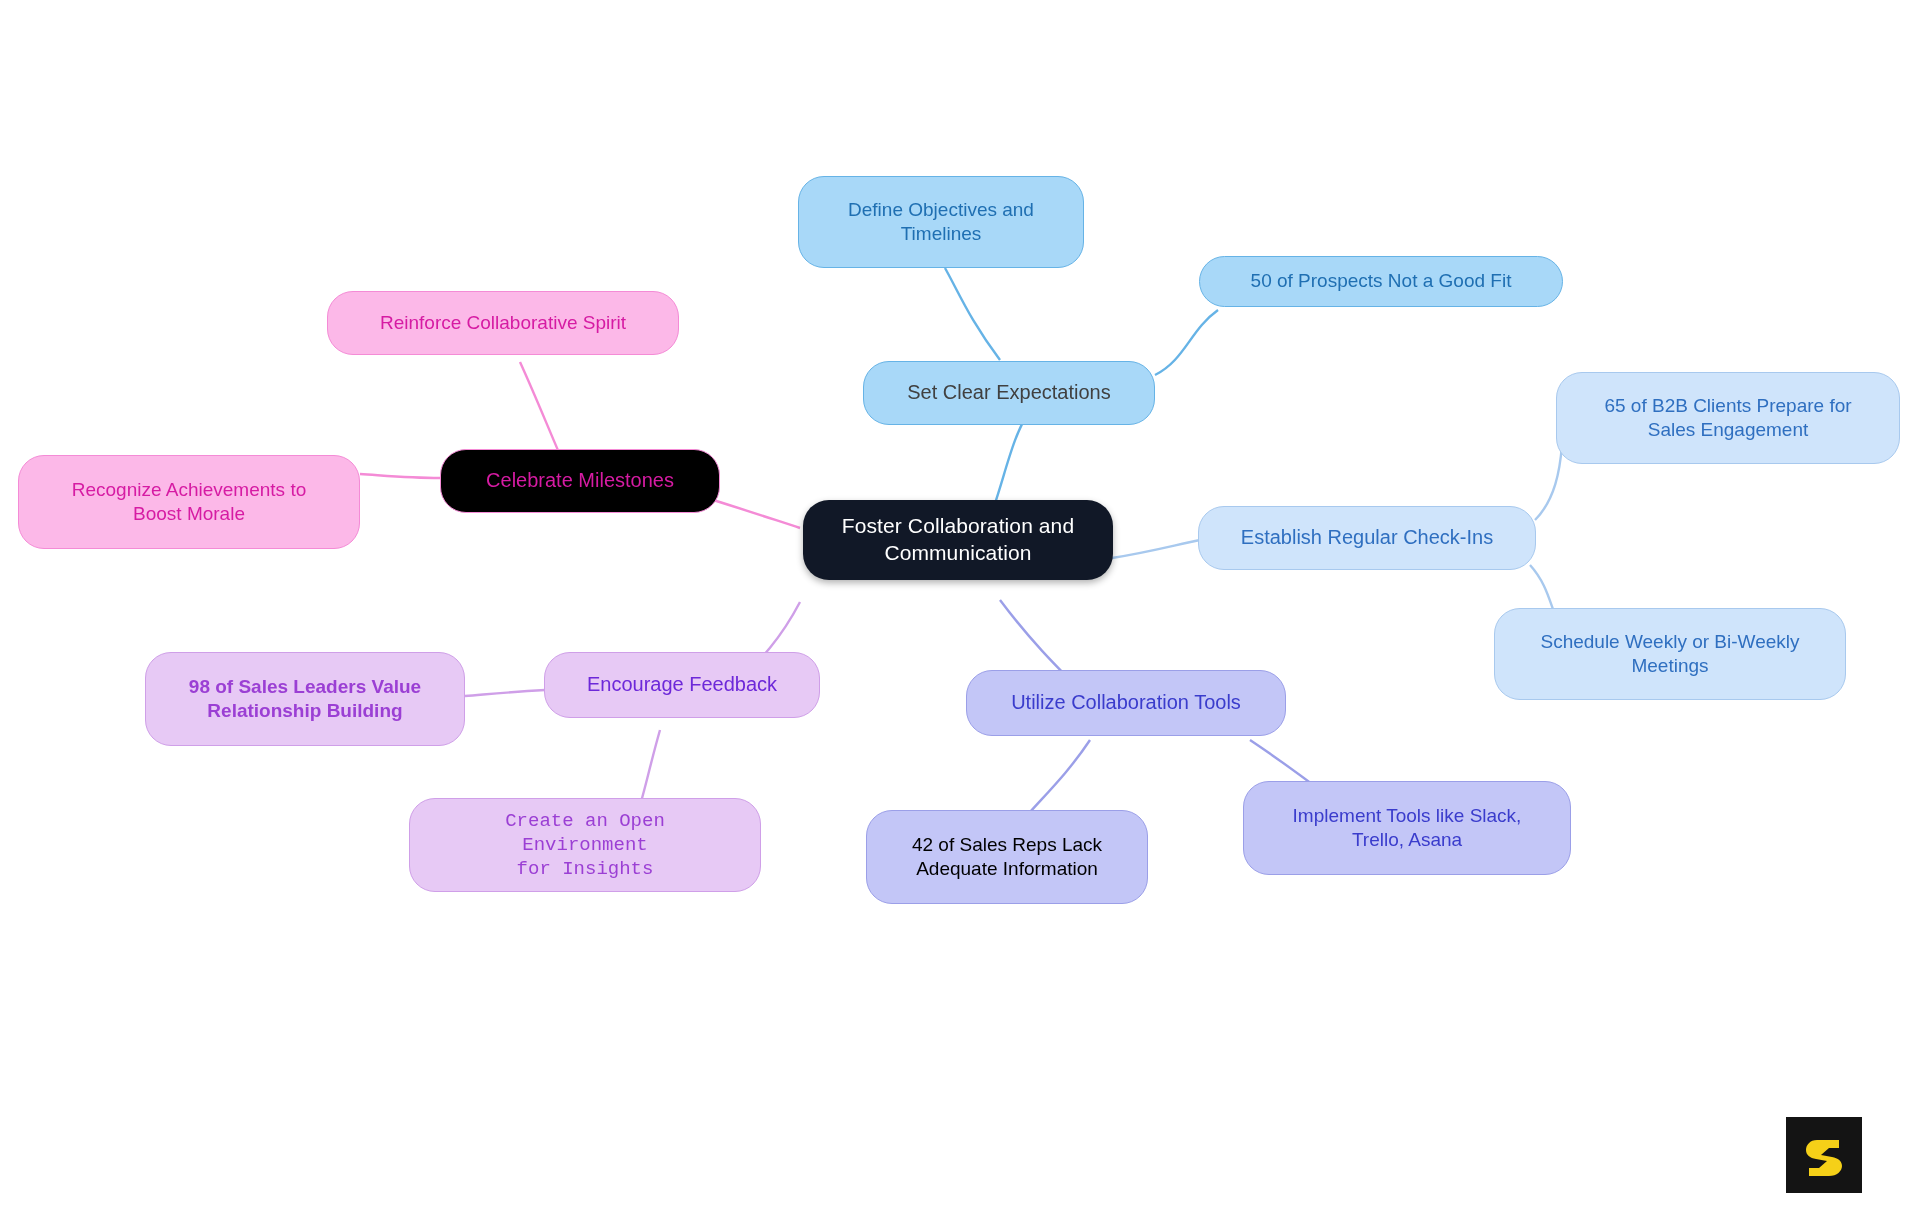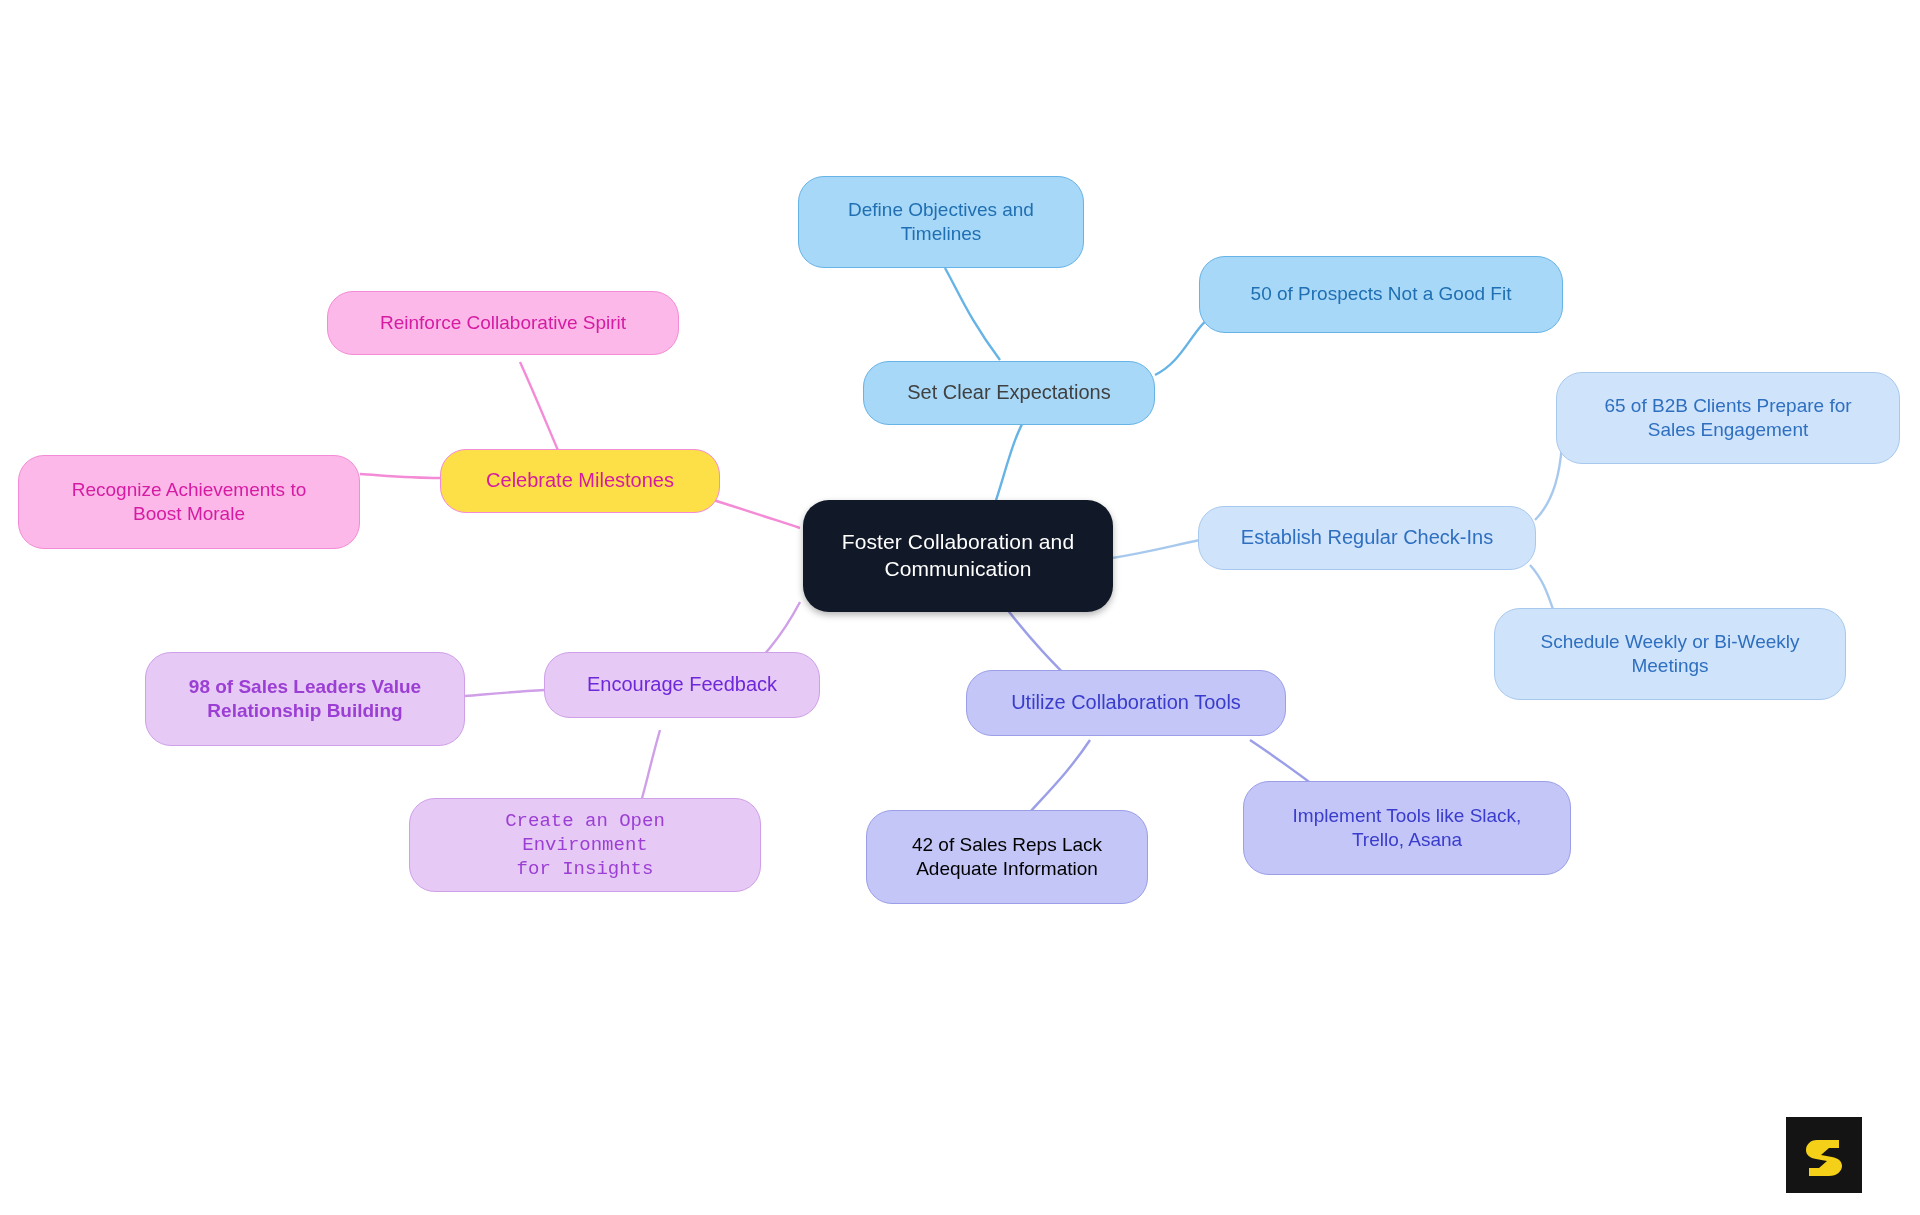--- a/index.html
+++ b/index.html
@@ -89,29 +89,29 @@
 
     <path d="M 660 730 C 650 765 645 790 638 812" stroke="#cf9fe8" stroke-width="2.4" fill="none"></path>
 
     <path d="M 800 528 C 760 515 730 505 700 496" stroke="#f48bd6" stroke-width="2.4" fill="none"></path>
 
     <path d="M 560 455 C 545 420 535 395 520 362" stroke="#f48bd6" stroke-width="2.4" fill="none"></path>
 
     <path d="M 440 478 C 410 478 390 476 360 474" stroke="#f48bd6" stroke-width="2.4" fill="none"></path>
   </svg>
 
-  <div class="node root" style="left:803px; top:500px; width:310px; height:112px; background:#111827;">Foster Collaboration and
+  <div class="node root" style="left:803px; top:500px; width:310px; height:80px; background:#111827;">Foster Collaboration and
 Communication</div>
 
   <div class="node lvl1" style="left:863px; top:361px; width:292px; height:64px; background:#a8d8f8; border-color:#66b3e6; color:#404040;">Set Clear Expectations</div>
 
   <div class="node lvl2" style="left:798px; top:176px; width:286px; height:92px; background:#a8d8f8; border-color:#66b3e6; color:#1f6fb2;">Define Objectives and
 Timelines</div>
 
-  <div class="node lvl2" style="left:1199px; top:256px; width:364px; height:77px; background:#a8d8f8; border-color:#66b3e6; color:#1f6fb2;">50 of Prospects Not a Good Fit</div>
+  <div class="node lvl2" style="left:1199px; top:256px; width:364px; height:51px; background:#a8d8f8; border-color:#66b3e6; color:#1f6fb2;">50 of Prospects Not a Good Fit</div>
 
   <div class="node lvl1" style="left:1198px; top:506px; width:338px; height:64px; background:#cfe4fb; border-color:#a8c9ee; color:#2f6fc0;">Establish Regular Check-Ins</div>
 
   <div class="node lvl2" style="left:1556px; top:372px; width:344px; height:92px; background:#cfe4fb; border-color:#a8c9ee; color:#2f6fc0;">65 of B2B Clients Prepare for
 Sales Engagement</div>
 
   <div class="node lvl2" style="left:1494px; top:608px; width:352px; height:92px; background:#cfe4fb; border-color:#a8c9ee; color:#2f6fc0;">Schedule Weekly or Bi-Weekly
 Meetings</div>
 
   <div class="node lvl1" style="left:966px; top:670px; width:320px; height:66px; background:#c3c6f7; border-color:#9b9fe8; color:#3a3ccc;">Utilize Collaboration Tools</div>
@@ -123,21 +123,21 @@
 Trello, Asana</div>
 
   <div class="node lvl1" style="left:544px; top:652px; width:276px; height:66px; background:#e7c9f5; border-color:#cf9fe8; color:#6d28d9;">Encourage Feedback</div>
 
   <div class="node lvl2" style="left:145px; top:652px; width:320px; height:94px; background:#e7c9f5; border-color:#cf9fe8; color:#9b3fd4;font-weight:bold;">98 of Sales Leaders Value
 Relationship Building</div>
 
   <div class="node lvl2" style="left:409px; top:798px; width:352px; height:94px; background:#e7c9f5; border-color:#cf9fe8; color:#9b3fd4;font-family:Liberation Mono, monospace;">Create an Open Environment
 for Insights</div>
 
-  <div class="node lvl1" style="left:440px; top:449px; width:280px; height:64px; background:#fde047; border-color:#f48bd6; color:#d61ba3;text-align:center;">Celebrate Milestones</div>
+  <div class="node lvl1" style="left:440px; top:449px; width:280px; height:64px; background:#000000; border-color:#f48bd6; color:#d61ba3;text-align:center;">Celebrate Milestones</div>
 
   <div class="node lvl2" style="left:327px; top:291px; width:352px; height:64px; background:#fcb8e8; border-color:#f48bd6; color:#d61ba3;">Reinforce Collaborative Spirit</div>
 
   <div class="node lvl2" style="left:18px; top:427px; width:342px; height:94px; background:#fcb8e8; border-color:#f48bd6; color:#d61ba3;margin-top:28px;">Recognize Achievements to
 Boost Morale</div>
 
   <div id="logo" style="left:1786px; top:1117px; width:76px; height:76px;">
     <svg width="46" height="46" viewBox="0 0 46 46">
       <path d="M38 8 L16 8 C9 8 5 13 5 18 C5 23 9 26 15 27 L26 29 L18 36 L8 36 L8 44 L28 44 C36 44 41 39 41 34 C41 29 37 26 31 25 L20 23 L28 16 L38 16 Z" fill="#f5d018"></path>
     </svg>

